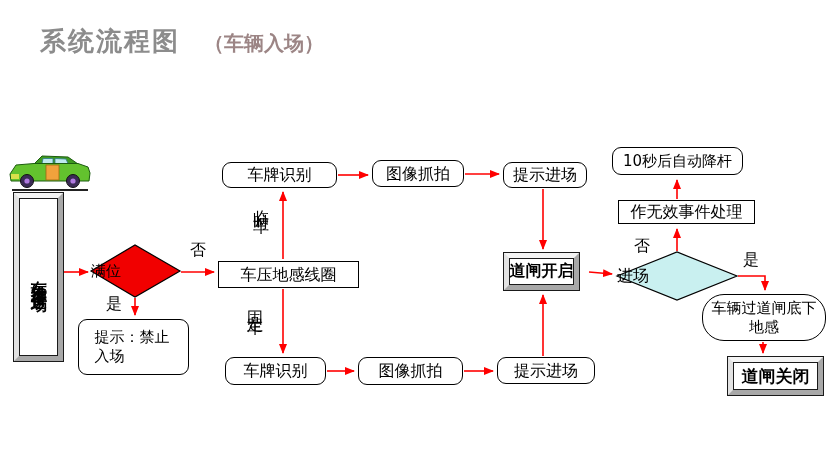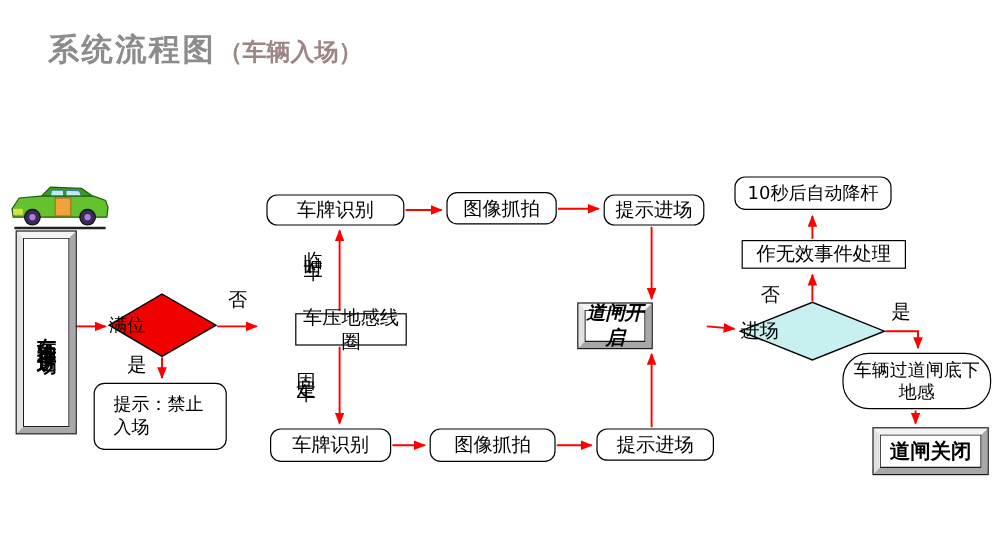--- a/index.html
+++ b/index.html
@@ -1,21 +1,21 @@
 <!DOCTYPE html>
 <html style="--arrow: #ff0000; --full-diamond: #f10000; --enter-diamond: #c9f0f0; --title-main: #8c8c8c; --title-sub: #9c8585; --node-border: #000000; --bevel-gray: #a8a8a8;"><head>
 <meta charset="utf-8">
 <style>
   html,body{margin:0;padding:0;background:#fff;}
   .canvas{
     position:relative;width:828px;height:458px;background:#fff;overflow:hidden;
     font-family:"DejaVu Sans","Liberation Sans",sans-serif;color:#000;
   }
   
-  .title-row{position:absolute;left:40px;top:24px;display:flex;align-items:baseline;gap:2px;}
+  .title-row{position:absolute;left:40px;top:24px;display:flex;align-items:baseline;gap:24px;}
   .title-main{font-size:26px;font-weight:bold;color:var(--title-main,#8c8c8c);letter-spacing:2px;}
   .title-sub{font-size:20px;font-weight:bold;color:var(--title-sub,#9c8585);}
   
   .node{
     position:absolute;display:flex;align-items:center;justify-content:center;
     background:#fff;border:1.5px solid var(--node-border,#000);
     font-size:16px;line-height:1.25;text-align:center;box-sizing:border-box;
   }
   .rounded{border-radius:9px;}
   .rounded-lg{border-radius:22px;}
@@ -98,35 +98,35 @@
   <div class="bevel" style="left:14px;top:193px;width:49px;height:168px;">
     <div class="face vertical-text">车辆准备进场</div>
   </div>
 
   <div class="diamond-label" style="left:91px;top:262px;width:89px;">满位</div>
 
   <div class="node rounded" style="left:78px;top:319px;width:111px;height:56px;justify-content:center;padding:0 6px 0 10px;text-align:left;font-size:15px;">
     <span style="width:82px;display:inline-block;">提示：禁止入场</span>
   </div>
 
-  <div class="node" style="left:218px;top:261px;width:93px;height:27px;margin-left:28px;">车压地感线圈</div>
+  <div class="node" style="left:218px;top:261px;width:141px;height:27px;">车压地感线圈</div>
 
   <div class="node rounded" style="left:222px;top:162px;width:115px;height:26px;">车牌识别</div>
 
   <div class="node rounded" style="left:372px;top:160px;width:92px;height:27px;">图像抓拍</div>
 
   <div class="node rounded" style="left:503px;top:162px;width:84px;height:26px;">提示进场</div>
 
   <div class="node rounded" style="left:225px;top:357px;width:101px;height:28px;">车牌识别</div>
 
   <div class="node rounded" style="left:358px;top:357px;width:105px;height:28px;">图像抓拍</div>
 
   <div class="node rounded" style="left:497px;top:357px;width:98px;height:27px;">提示进场</div>
 
-  <div class="bevel" style="left:482px;top:253px;width:61px;height:37px;font-style:italic;">
+  <div class="bevel" style="left:504px;top:253px;width:75px;height:37px;">
     <div class="face">道闸开启</div>
   </div>
 
   <div class="diamond-label" style="left:617px;top:266px;width:120px;font-size:16px;">进场</div>
 
   <div class="node" style="left:618px;top:200px;width:137px;height:24px;">作无效事件处理</div>
 
   <div class="node rounded" style="left:612px;top:147px;width:131px;height:28px;font-size:15px;">10秒后自动降杆</div>
 
   <div class="node rounded-lg" style="left:702px;top:294px;width:124px;height:47px;font-size:15px;padding:2px 6px;">车辆过道闸底下地感</div>

